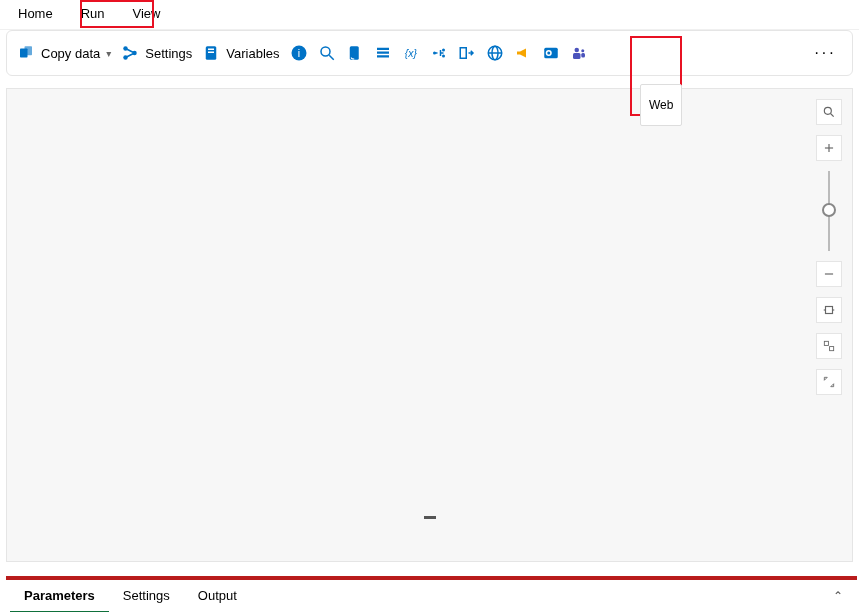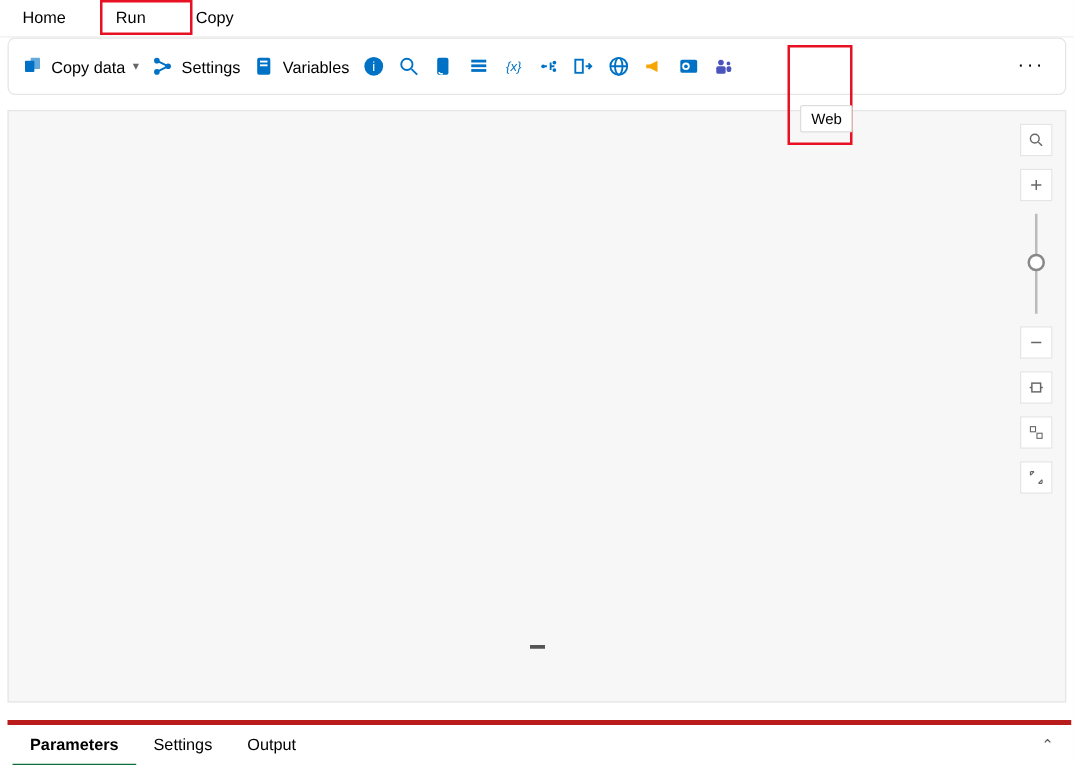--- a/index.html
+++ b/index.html
@@ -1,19 +1,19 @@
 <!DOCTYPE html>
 <html><head>
   <meta charset="utf-8">
   <style>
     * { margin: 0; padding: 0; box-sizing: border-box; font-family: "Segoe UI", sans-serif; }
     body { width: 859px; height: 612px; background: #fff; position: relative; }
 
     
-    .tabs { display: flex; gap: 12px; padding: 0 4px; border-bottom: 1px solid #f0f0f0; height: 30px; align-items: center; }
+    .tabs { display: flex; gap: 0; padding: 0 4px; border-bottom: 1px solid #f0f0f0; height: 30px; align-items: center; }
     .tab  { padding: 5px 14px; font-size: 13px; cursor: pointer; border-bottom: 2px solid transparent; }
     .tab.active { border-bottom-color: #0f703b; }
 
     
     .toolbar { display: flex; align-items: center; gap: 10px; height: 46px; padding: 0 10px; border: 1px solid #e5e5e5; border-radius: 6px; margin: 0 6px; }
     .tool-btn { display: flex; align-items: center; gap: 6px; font-size: 13px; cursor: pointer; }
     .tool-btn svg { width: 18px; height: 18px; }
     .icon-btn { cursor: pointer; display: flex; align-items: center; justify-content: center; }
     .icon-btn svg { width: 18px; height: 18px; }
     .more-btn { font-size: 16px; letter-spacing: 2px; margin-left: auto; padding-right: 6px; cursor: pointer; }
@@ -31,32 +31,32 @@
     .btab { padding: 8px 14px; font-size: 13px; cursor: pointer; border-bottom: 2px solid transparent; }
     .btab.active { border-bottom-color: #0f703b; font-weight: 600; }
     .collapse { margin-left: auto; padding-right: 10px; cursor: pointer; font-size: 12px; color: #555; }
 
     
     .hl { position: absolute; border: 2px solid #e81123; pointer-events: none; }
     .hl.activities { top: 0px; left: 80px; width: 74px; height: 28px; }
     .hl.web       { top: 36px; left: 630px; width: 52px; height: 80px; }
 
     
-    .tooltip { position: absolute; top: 84px; left: 640px; font-size: 12px; background: #fff; border: 1px solid #ddd; padding: 3px 8px; border-radius: 2px; }
+    .tooltip { position: absolute; top: 84px; left: 640px; font-size: 12px; background: #fff; border: 1px solid #ddd; padding: 13px 8px; border-radius: 2px; }
     .tick { position: absolute; bottom: 42px; left: 50%; width: 12px; height: 3px; background: #555; transform: translateX(-50%); }
 
     .chev { font-size: 10px; color: #666; }
   </style>
 </head>
 <body>
 
 <div class="tabs">
   <div class="tab">Home</div>
   <div class="tab">Run</div>
-  <div class="tab">Copy</div>
+  <div class="tab">View</div>
 </div>
 
 <div class="toolbar">
 
   <div class="tool-btn">
     <svg viewBox="0 0 24 24">
         <rect x="4" y="6" width="10" height="12" rx="1" fill="#0072c6"></rect>
         <rect x="10" y="3" width="10" height="12" rx="1" fill="#0072c6" opacity=".6"></rect>
       </svg>
     <span>Copy data</span>

